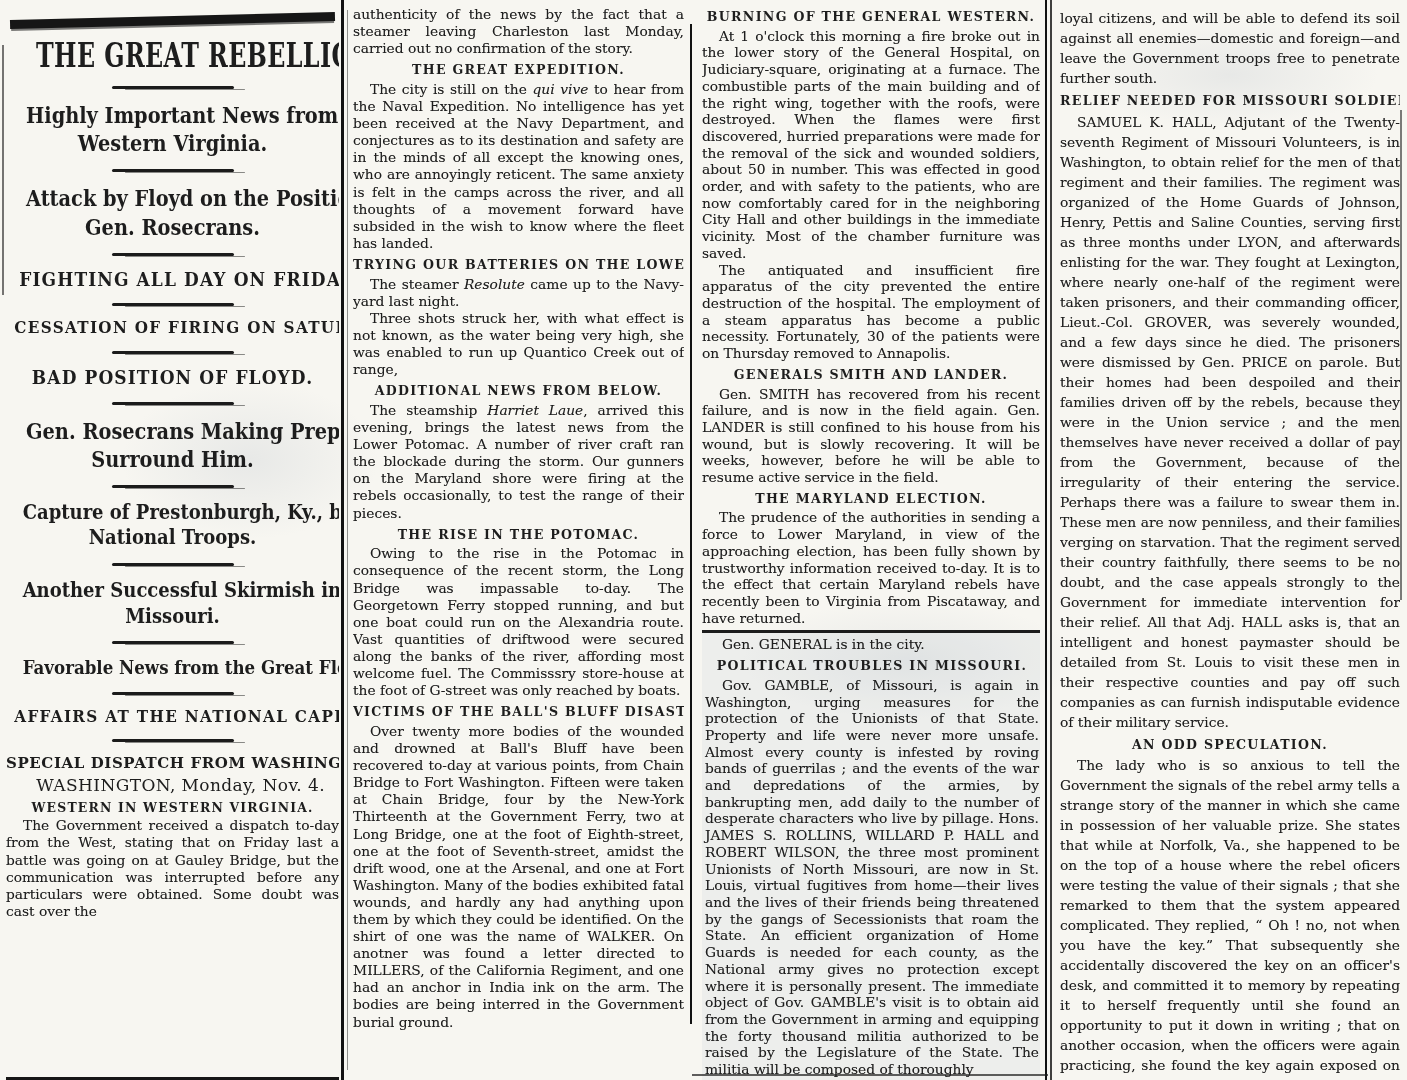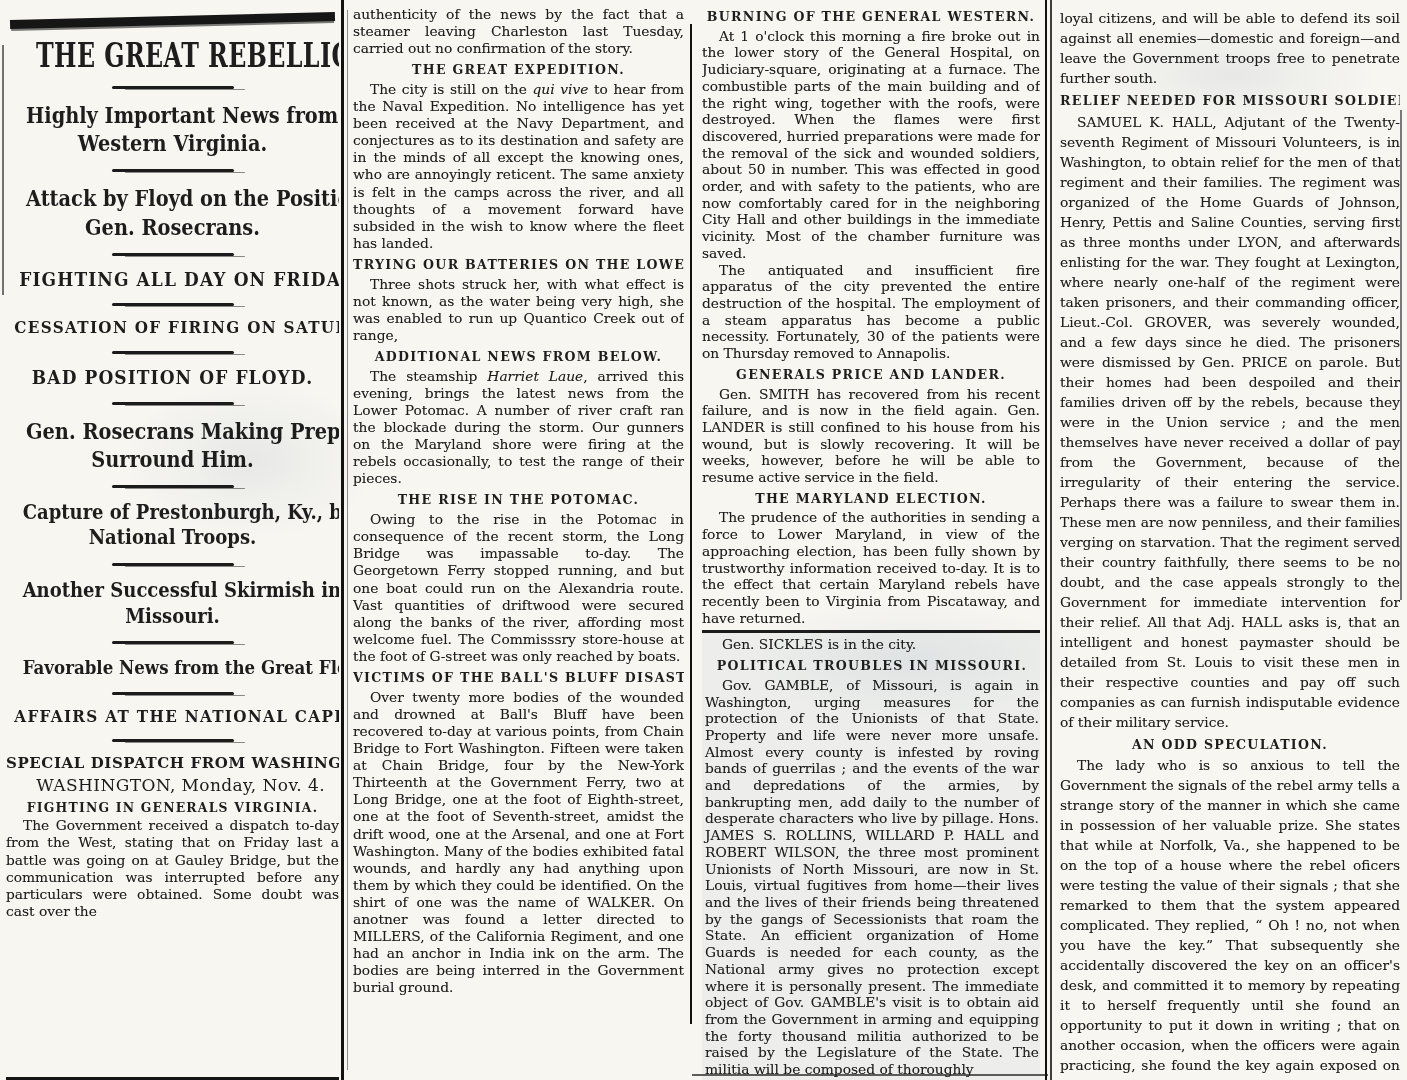--- a/index.html
+++ b/index.html
@@ -84,50 +84,51 @@
 Missouri.</div>
         <div class="mast-divider"></div>
         <div class="mast-item fleet">Favorable News from the Great Fleet.</div>
         <div class="mast-divider"></div>
         <div class="mast-item caps-md">AFFAIRS AT THE NATIONAL CAPITAL.</div>
         <div class="mast-divider"></div>
       </div>
     <div class="dispatch">
       <div class="dispatch-line">SPECIAL DISPATCH FROM WASHINGTON.</div>
       <div class="dateline">WASHINGTON, Monday, Nov. 4.</div>
-      <div class="sub-head">FIGHTING IN GENERALS VIRGINIA.</div>
+      <div class="sub-head">WESTERN IN WESTERN VIRGINIA.</div>
       <p class="para">The Government received a dispatch to-day from the West, stating that on Friday last a battle was going on at Gauley Bridge, but the communication was interrupted before any particulars were obtained. Some doubt was cast over the</p>
     </div>
   </div>
 
   <div class="col col2" id="col-0">
-      <p class="para noindent"><span>authenticity of the news by the fact that a steamer leaving Charleston last Tuesday, carried out no confirmation of the story.</span></p>
+      <p class="para noindent"><span>authenticity of the news by the fact that a steamer leaving Charleston last Monday, carried out no confirmation of the story.</span></p>
       <div class="sec-head">THE GREAT EXPEDITION.</div>
       <p class="para"><span>The city is still on the </span><span class="it">qui vive</span><span> to hear from the Naval Expedition.  No intelligence has yet been received at the Navy Department, and conjectures as to its destination and safety are in the minds of all except the knowing ones, who are annoyingly reticent.  The same anxiety is felt in the camps across the river, and all thoughts of a movement forward have subsided in the wish to know where the fleet has landed.</span></p>
       <div class="sec-head">TRYING OUR BATTERIES ON THE LOWER POTOMAC.</div>
+      <p class="para"><span>The steamer </span><span class="it">Resolute</span><span> came up to the Navy-yard last night.</span></p>
       <p class="para"><span>Three shots struck her, with what effect is not known, as the water being very high, she was enabled to run up Quantico Creek out of range,</span></p>
       <div class="sec-head">ADDITIONAL NEWS FROM BELOW.</div>
       <p class="para"><span>The steamship </span><span class="it">Harriet Laue</span><span>, arrived this evening, brings the latest news from the Lower Potomac.  A number of river craft ran the blockade during the storm.  Our gunners on the Maryland shore were firing at the rebels occasionally, to test the range of their pieces.</span></p>
       <div class="sec-head">THE RISE IN THE POTOMAC.</div>
       <p class="para"><span>Owing to the rise in the Potomac in consequence of the recent storm, the Long Bridge was impassable to-day.  The Georgetown Ferry stopped running, and but one boat could run on the Alexandria route.  Vast quantities of driftwood were secured along the banks of the river, affording most welcome fuel.  The Commisssry store-house at the foot of G-street was only reached by boats.</span></p>
       <div class="sec-head">VICTIMS OF THE BALL'S BLUFF DISASTER.</div>
       <p class="para"><span>Over twenty more bodies of the wounded and drowned at Ball's Bluff have been recovered to-day at various points, from Chain Bridge to Fort Washington.  Fifteen were taken at Chain Bridge, four by the New-York Thirteenth at the Government Ferry, two at Long Bridge, one at the foot of Eighth-street, one at the foot of Seventh-street, amidst the drift wood, one at the Arsenal, and one at Fort Washington.  Many of the bodies exhibited fatal wounds, and hardly any had anything upon them by which they could be identified.  On the shirt of one was the name of WALKER.  On anotner was found a letter directed to MILLERS, of the California Regiment, and one had an anchor in India ink on the arm.  The bodies are being interred in the Government burial ground.</span></p>
     </div>
   <div class="col col3">
     <div id="col-1">
         <div class="sec-head">BURNING OF THE GENERAL WESTERN.</div>
         <p class="para"><span>At 1 o'clock this morning a fire broke out in the lower story of the General Hospital, on Judiciary-square, originating at a furnace.  The combustible parts of the main building and of the right wing, together with the roofs, were destroyed.  When the flames were first discovered, hurried preparations were made for the removal of the sick and wounded soldiers, about 50 in number.  This was effected in good order, and with safety to the patients, who are now comfortably cared for in the neighboring City Hall and other buildings in the immediate vicinity.  Most of the chamber furniture was saved.</span></p>
         <p class="para"><span>The antiquated and insufficient fire apparatus of the city prevented the entire destruction of the hospital.  The employment of a steam apparatus has become a public necessity.  Fortunately, 30 of the patients were on Thursday removed to Annapolis.</span></p>
-        <div class="sec-head">GENERALS PRICE AND LANDER.</div>
+        <div class="sec-head">GENERALS SMITH AND LANDER.</div>
         <p class="para"><span>Gen. SMITH has recovered from his recent failure, and is now in the field again.  Gen. LANDER is still confined to his house from his wound, but is slowly recovering.  It will be weeks, however, before he will be able to resume active service in the field.</span></p>
         <div class="sec-head">THE MARYLAND ELECTION.</div>
         <p class="para"><span>The prudence of the authorities in sending a force to Lower Maryland, in view of the approaching election, has been fully shown by trustworthy information received to-day.  It is to the effect that certain Maryland rebels have recently been to Virginia from Piscataway, and have returned.</span></p>
       </div>
     <div class="boxed" id="col-1-box">
-        <p class="para"><span>Gen. SICKLES is in the city.</span></p>
+        <p class="para"><span>Gen. GENERAL is in the city.</span></p>
         <div class="sec-head">POLITICAL TROUBLES IN MISSOURI.</div>
         <p class="para"><span>Gov. GAMBLE, of Missouri, is again in Washington, urging measures for the protection of the Unionists of that State.  Property and life were never more unsafe.  Almost every county is infested by roving bands of guerrilas ; and the events of the war and depredations of the armies, by bankrupting men, add daily to the number of desperate characters who live by pillage. Hons. JAMES S. ROLLINS, WILLARD P. HALL and ROBERT WILSON, the three most prominent Unionists of North Missouri, are now in St. Louis, virtual fugitives from home—their lives and the lives of their friends being threatened by the gangs of Secessionists that roam the State.  An efficient organization of Home Guards is needed for each county, as the National army gives no protection except where it is personally present.  The immediate object of Gov. GAMBLE's visit is to obtain aid from the Government in arming and equipping the forty thousand militia authorized to be raised by the Legislature of the State.  The militia will be composed of thoroughly</span></p>
       </div>
   </div>
   <div class="col col4" id="col-2">
       <p class="para noindent"><span>loyal citizens, and will be able to defend its soil against all enemies—domestic and foreign—and leave the Government troops free to penetrate further south.</span></p>
       <div class="sec-head">RELIEF NEEDED FOR MISSOURI SOLDIERS.</div>
       <p class="para"><span>SAMUEL K. HALL, Adjutant of the Twenty-seventh Regiment of Missouri Volunteers, is in Washington, to obtain relief for the men of that regiment and their families.  The regiment was organized of the Home Guards of Johnson, Henry, Pettis and Saline Counties, serving first as three months under LYON, and afterwards enlisting for the war.  They fought at Lexington, where nearly one-half of the regiment were taken prisoners, and their commanding officer, Lieut.-Col. GROVER, was severely wounded, and a few days since he died.  The prisoners were dismissed by Gen. PRICE on parole.  But their homes had been despoiled and their families driven off by the rebels, because they were in the Union service ; and the men themselves have never received a dollar of pay from the Government, because of the irregularity of their entering the service.  Perhaps there was a failure to swear them in.  These men are now penniless, and their families verging on starvation.  That the regiment served their country faithfully, there seems to be no doubt, and the case appeals strongly to the Government for immediate intervention for their relief.  All that Adj. HALL asks is, that an intelligent and honest paymaster should be detailed from St. Louis to visit these men in their respective counties and pay off such companies as can furnish indisputable evidence of their military service.</span></p>
       <div class="sec-head">AN ODD SPECULATION.</div>
       <p class="para"><span>The lady who is so anxious to tell the Government the signals of the rebel army tells a strange story of the manner in which she came in possession of her valuable prize.  She states that while at Norfolk, Va., she happened to be on the top of a house where the rebel oficers were testing the value of their signals ; that she remarked to them that the system appeared complicated. They replied, “ Oh ! no, not when you have the key.”  That subsequently she accidentally discovered the key on an officer's desk, and committed it to memory by repeating it to herself frequently until she found an opportunity to put it down in writing ; that on another occasion, when the officers were again practicing, she found the key again exposed on a table, and on comparing her own with it, found that she was correct. She only wants a hundred thousand dollars for the secret.  The Government is not anxious to buy, for various reasons.  It is not believed that the rebels would allow the key to their signals to “ lie around loose” in the carciess manner alleged.  Neither is it believed that the key would be of much use to us, as the rebels could easily change their system.  Nor is it ascertained that the hundred thousand dollars, if obtained, would</span></p>

